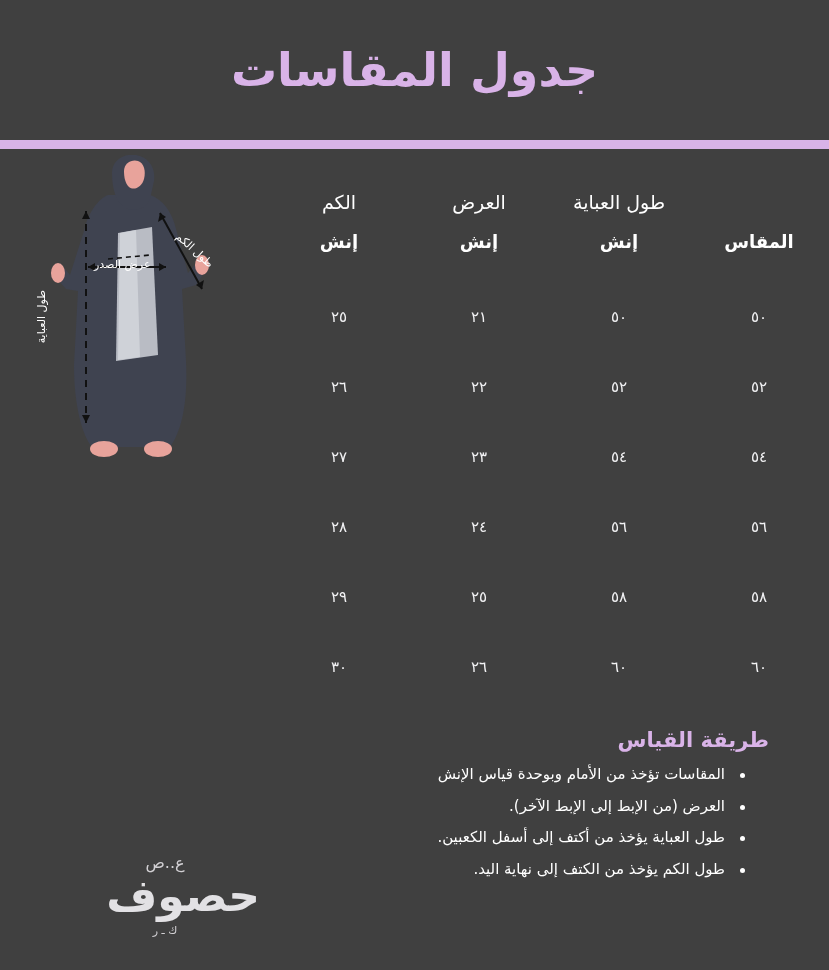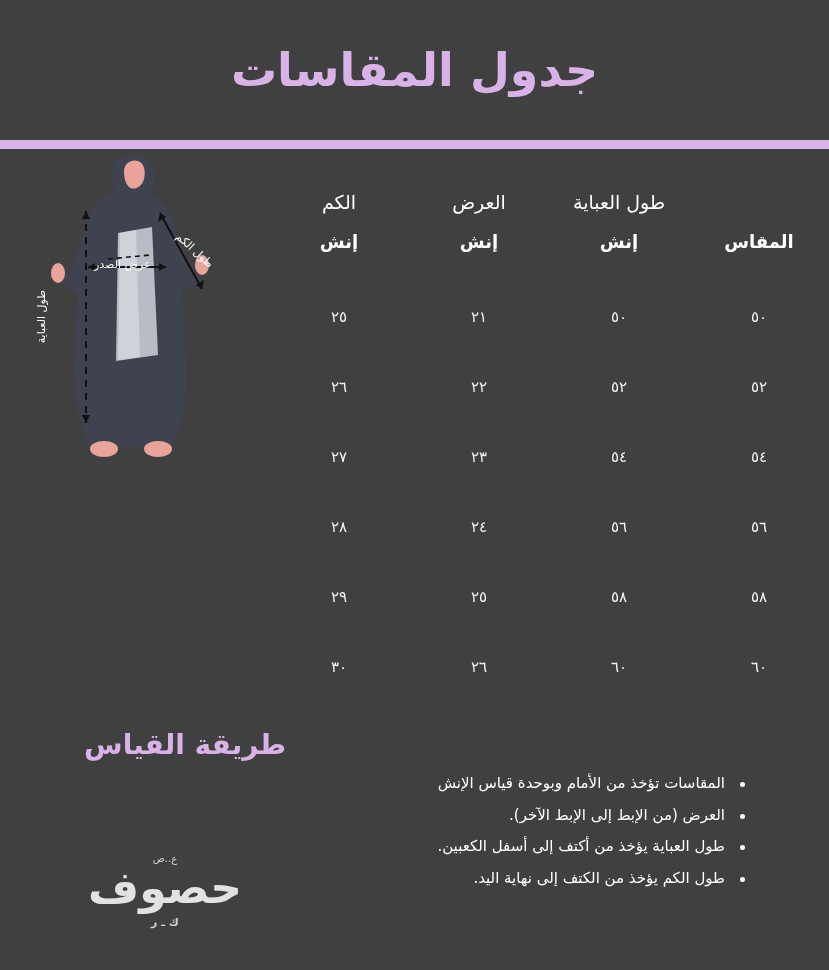--- a/index.html
+++ b/index.html
@@ -128,26 +128,26 @@
   .notes {
     position: absolute;
     top: 728px;
     right: 0;
     width: 745px;
     direction: rtl;
     text-align: right;
   }
   .notes-title {
     color: #d9b3e8;
-    font-size: 28px;
+    font-size: 21px;
     font-weight: bold;
     padding-left: 0;
     padding-right: 0;
     margin: 0 0 14px 0;
-    text-align: left;
+    text-align: right;
     padding-right: 60px;
     font-family: "DejaVu Sans", sans-serif;
   }
   .notes ul {
     list-style: none;
     margin: 12px;
     padding: 0;
   }
   .notes li {
     color: #ffffff;
@@ -178,36 +178,35 @@
     width: 190px;
     height: 95px;
   }
   .logo-mark {
     color: #f0eff2;
     font-size: 44px;
     font-weight: bold;
     letter-spacing: 1px;
     font-family: "DejaVu Sans", sans-serif;
     opacity: 0.92;
-    text-align: center;
+    text-align: right;
     line-height: 1;
   }
   .logo-sub {
     color: #eceaee;
     font-size: 11px;
     letter-spacing: 3px;
     text-align: center;
     margin-top: 6px;
     font-family: "DejaVu Sans", sans-serif;
     opacity: 0.85;
-    font-weight: bold;
   }
   .logo-top {
     color: #eceaee;
-    font-size: 10px;
+    font-size: 16px;
     letter-spacing: 2px;
     text-align: center;
     margin-bottom: 2px;
     opacity: 0.85;
     font-family: "DejaVu Sans", sans-serif;
   }
 </style>
 </head>
 <body>
 

